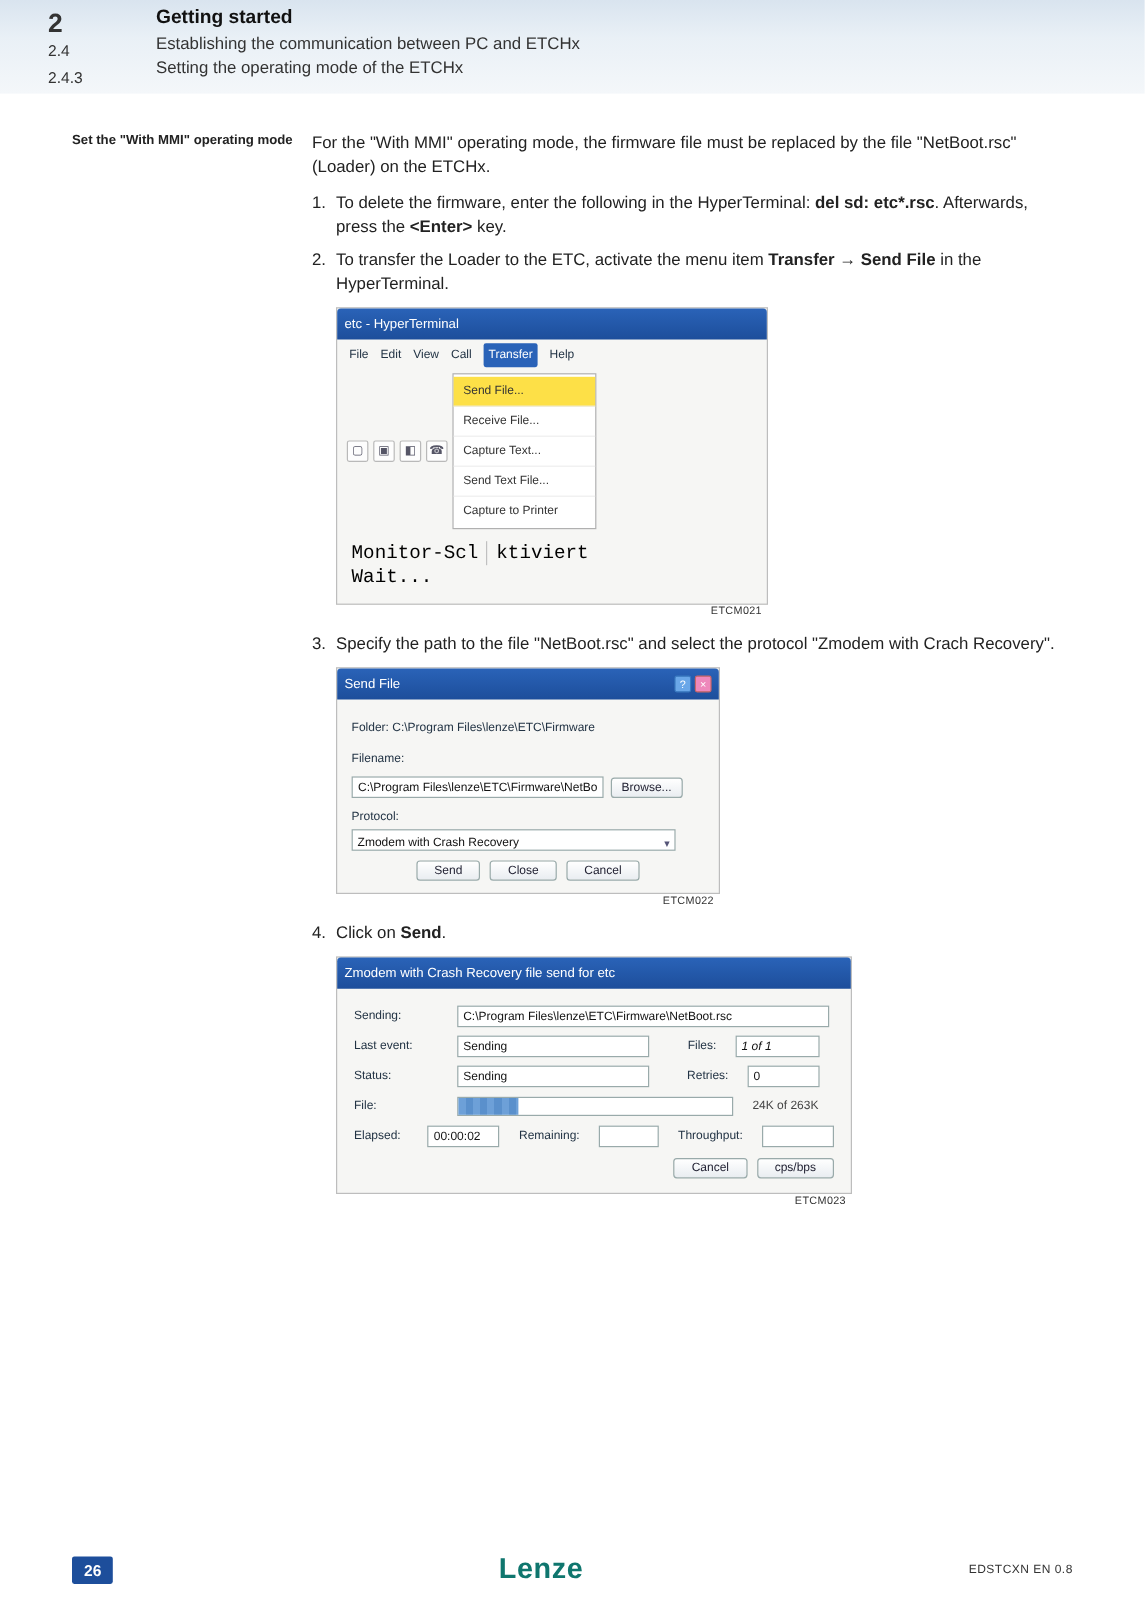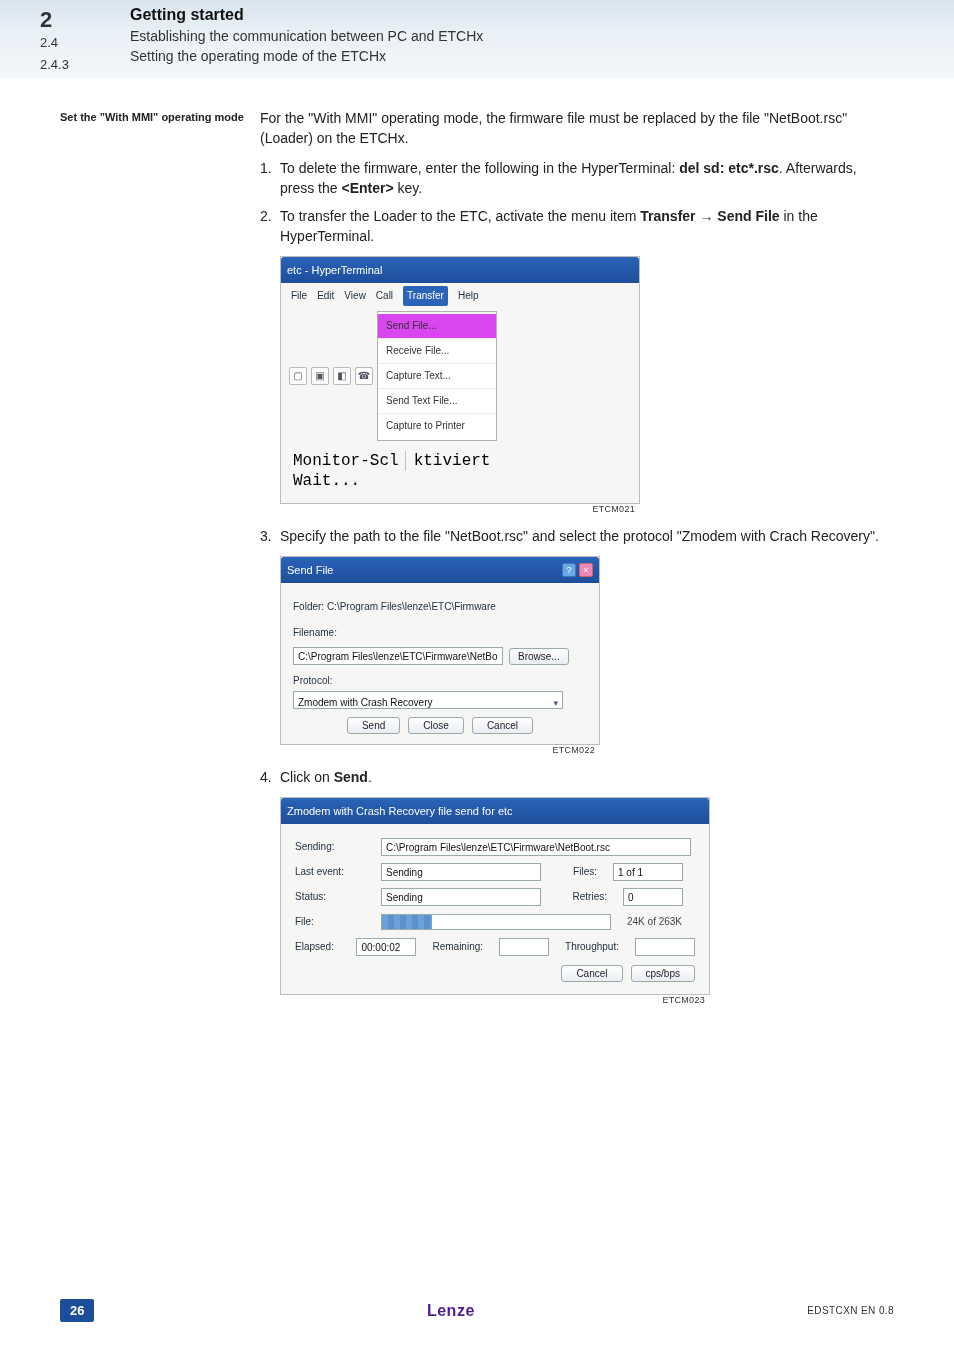--- a/index.html
+++ b/index.html
@@ -35,41 +35,41 @@
   .win-ctrls { display:flex; gap:3px; }
   .win-ctrl { width:14px; height:14px; background:#e8b; border:1px solid #c66; border-radius:2px; font-size:9px; line-height:12px; text-align:center; color:#fff; }
   .win-ctrl.q { background:#6aa7e8; border-color:#3b7ac0; }
   .menubar { font-size: 10px; color: #234; padding: 3px 4px; display: flex; gap: 10px; }
   .menubar .hot { background:#2a63b8; color:#fff; padding:0 4px; border-radius:2px; }
   .toolbar-row { display:flex; gap:4px; padding:2px 2px 4px 2px; align-items:center; }
   .tbtn { width:18px; height:18px; border:1px solid #b9b9b9; background:#fdfdfd; border-radius:2px; font-size:10px; line-height:16px; text-align:center; color:#556; }
   .dropdown { border:1px solid #b0b0b0; background:#fff; font-size:10px; color:#333; padding:2px 0; width:120px; }
   .dropdown div { padding: 2px 8px; border-bottom:1px solid #eee; }
   .dropdown div:last-child { border-bottom:none; }
-  .dropdown .hi { background:#d946ef; }
+  .dropdown .hi { background:#fde047; }
   .monoarea { font-family: "Courier New", monospace; font-size:16px; padding: 6px 6px 4px 6px; color:#000; display:flex; align-items:flex-start; gap:6px; }
   .monoarea .right { border-left:1px solid #c0c0c0; padding-left:8px; }
 
   .formrow { display:flex; align-items:center; gap:6px; margin:4px 0; font-size:10px; }
   .txtbox { border:1px solid #9aa; background:#fff; height:18px; font-size:10px; padding:1px 4px; color:#111; }
   .selbox { border:1px solid #9aa; background:#fff; height:18px; font-size:10px; padding:1px 4px; color:#111; position:relative; }
   .selbox:after { content:"▾"; position:absolute; right:4px; top:1px; color:#557; font-size:9px; }
   .btnrow { display:flex; gap:8px; justify-content:center; margin-top:8px; }
   .wbtn { border:1px solid #9aa; background:linear-gradient(#fff,#e9edf1); font-size:10px; padding:2px 14px; border-radius:3px; color:#223; }
   .sect-lbl { font-size:10px; color:#234; margin-top:6px; }
 
   .shot3-grid .r { display:flex; align-items:center; gap:16px; margin:5px 0; font-size:10px; }
   .shot3-grid .r .lbl { width:70px; color:#234; }
   .progress { border:1px solid #9aa; background:#fff; height:16px; width:230px; position:relative; }
   .progress .bar { position:absolute; left:0; top:0; bottom:0; width:22%; background: repeating-linear-gradient(90deg, #6da0d8 0 6px, #5a90cc 6px 12px); }
 
   
   .footer { position:absolute; bottom:26px; left:0; right:0; display:flex; align-items:center; justify-content:space-between; padding:0 60px; }
   .page-badge { background:#1d4e9b; color:#fff; font-weight:700; font-size:13px; padding:4px 10px; border-radius:2px; }
-  .brand { font-weight:800; font-size:16px; letter-spacing:0.5px; color:#4c1d95; }
+  .brand { font-weight:800; font-size:24px; letter-spacing:0.5px; color:#0f766e; }
   .doccode { font-size:10px; color:#333; letter-spacing:0.4px; }
   .arrow { font-family: Arial, sans-serif; }
 </style>
 </head>
 <body>
 
 <div class="header-band">
   <div class="header-nums">
     <div class="big">2</div>
     <div>2.4</div>
@@ -191,21 +191,21 @@
         </div>
         <div class="shot3-grid" style="padding:8px 8px 4px 8px;">
           <div class="r">
             <span class="lbl">Sending:</span>
             <input class="txtbox" style="width: 310px;" value="C:\Program Files\lenze\ETC\Firmware\NetBoot.rsc">
           </div>
           <div class="r">
             <span class="lbl">Last event:</span>
             <input class="txtbox" style="width: 160px;" value="Sending">
             <span class="lbl" style="width:40px; text-align:right;">Files:</span>
-            <input class="txtbox" style="width: 70px;" value="1 of 1">
+            <input class="txtbox" style="width: 70px; font-style: italic;" value="1 of 1">
           </div>
           <div class="r">
             <span class="lbl">Status:</span>
             <input class="txtbox" style="width: 160px;" value="Sending">
             <span class="lbl" style="width:50px; text-align:right;">Retries:</span>
             <input class="txtbox" style="width: 60px;" value="0">
           </div>
           <div class="r">
             <span class="lbl">File:</span>
             <div class="progress">

